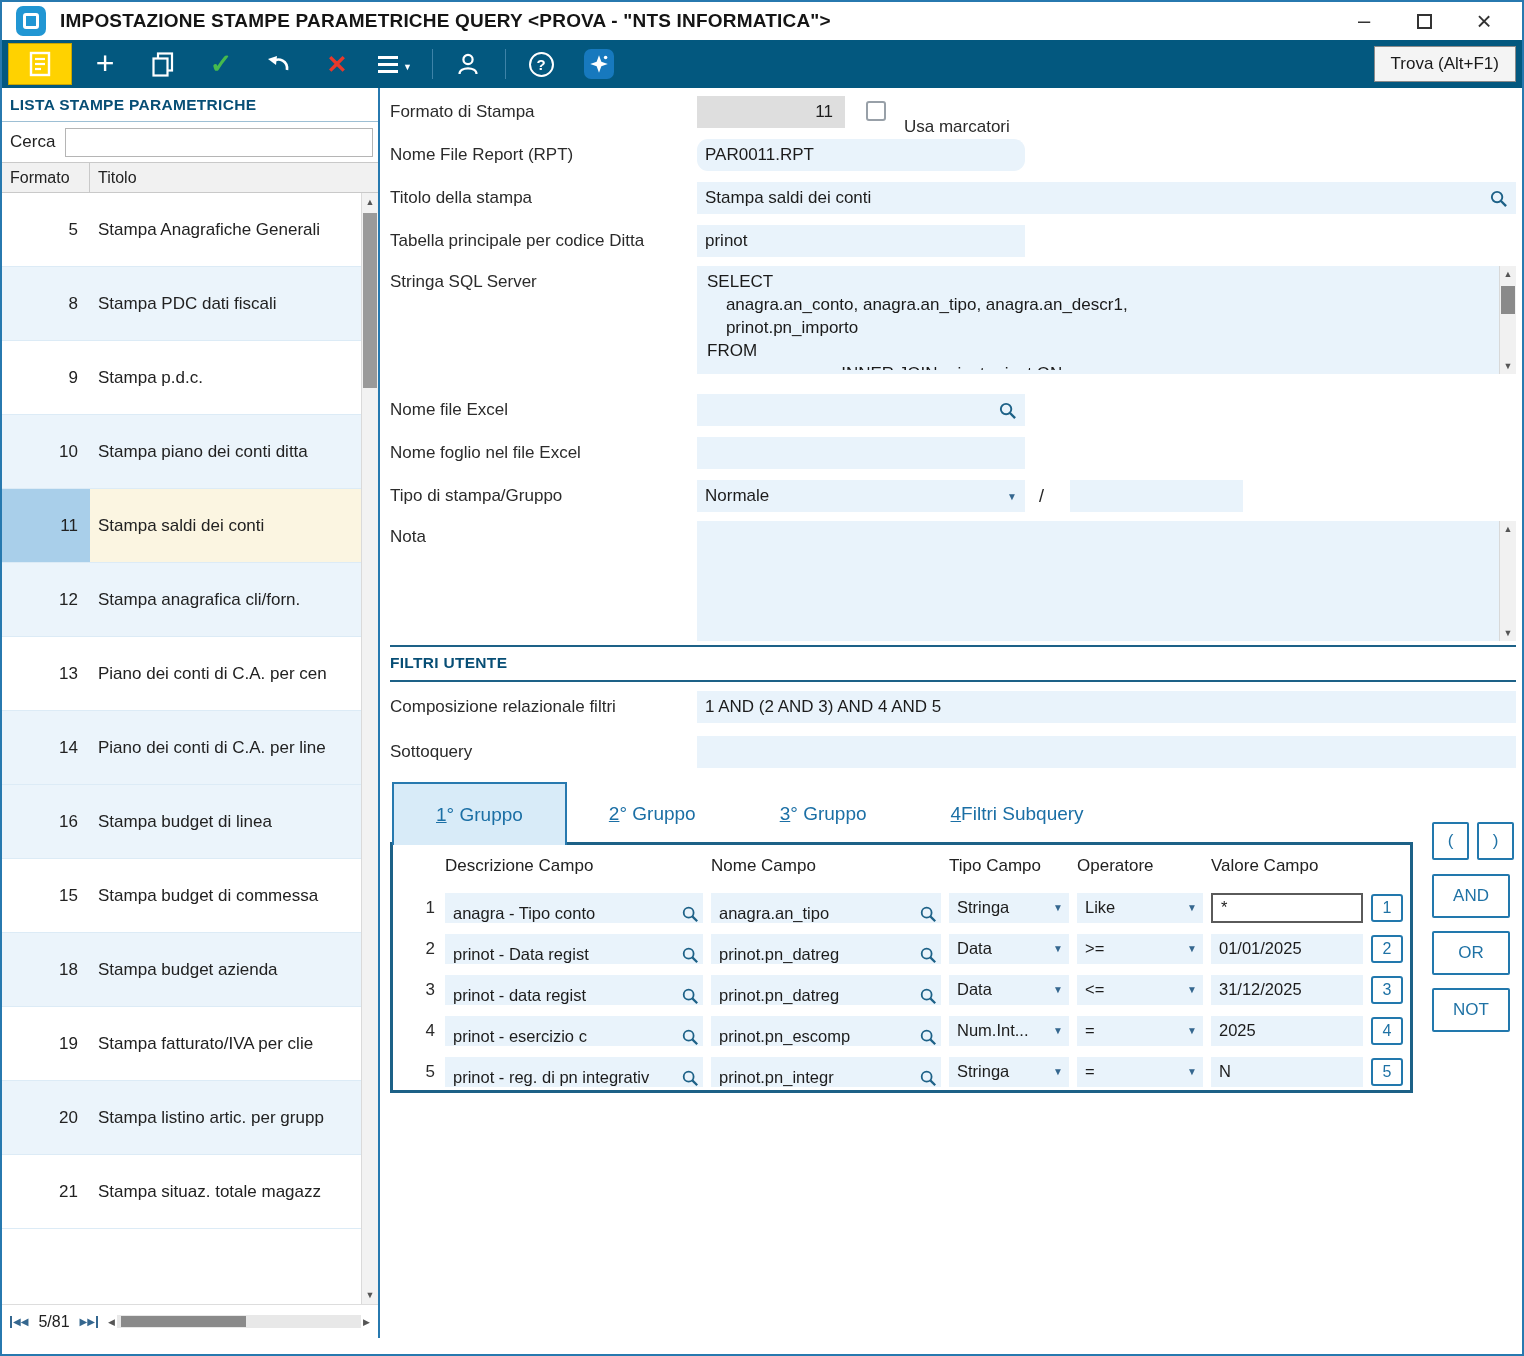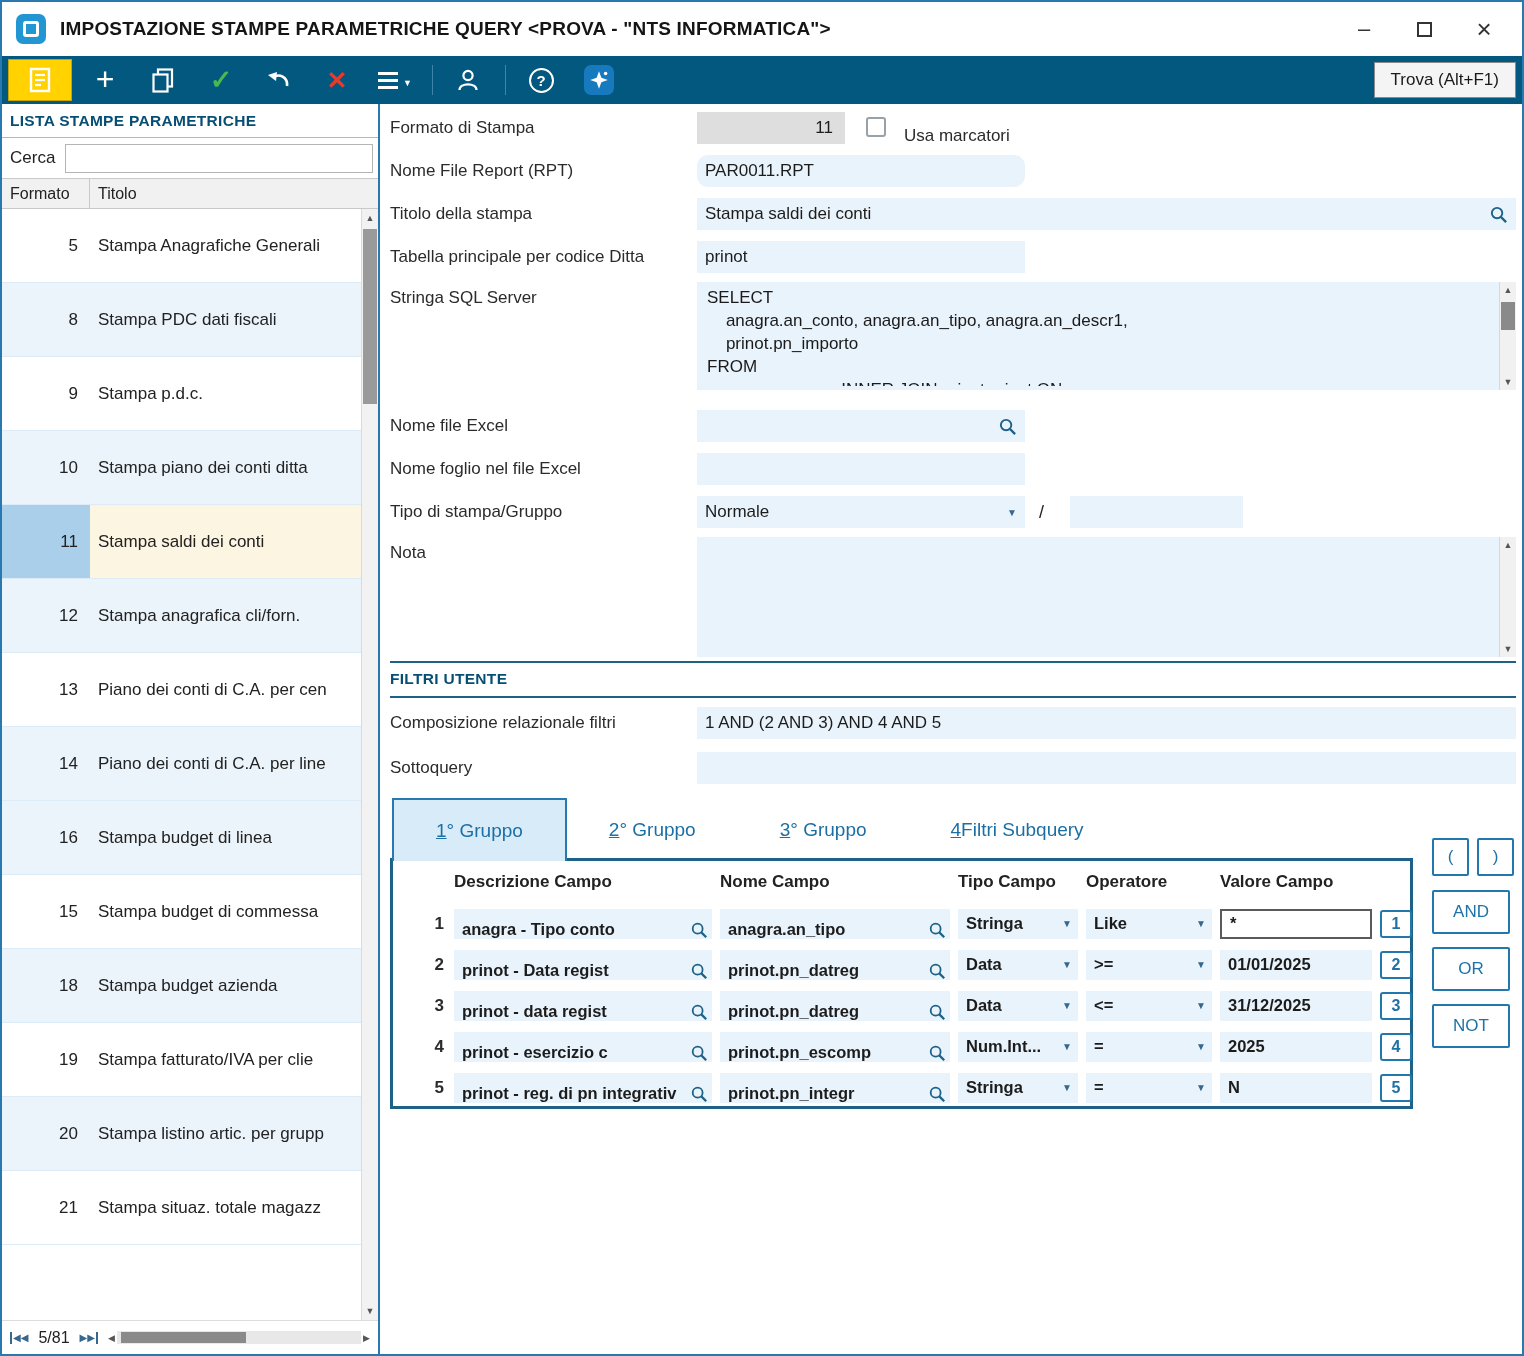--- a/index.html
+++ b/index.html
@@ -1,21 +1,21 @@
 <!DOCTYPE html>
 <html><head>
 <meta charset="utf-8">
 <style>
   * { margin:0; padding:0; box-sizing:border-box; }
   html,body { background:#9a9a9a; }
   body { font-family:"Liberation Sans", sans-serif; cursor:default; }
   .window { width:1524px; height:1356px; background:#fff; border:2px solid #2779AF; position:relative; overflow:hidden; }
 
   
-  .titlebar { height:54px; display:flex; align-items:center; padding:0 8px 0 14px; background:#fff; }
+  .titlebar { height:38px; display:flex; align-items:center; padding:0 8px 0 14px; background:#fff; }
   .app-logo { width:30px; height:30px; background:#2196D3; border-radius:7px; position:relative; margin-right:14px; flex:none; }
   .app-logo::after { content:""; position:absolute; inset:7px; border:3px solid #fff; border-radius:3px; }
   .title { font-size:19px; font-weight:700; color:#151515; letter-spacing:.2px; white-space:nowrap; }
   .win-controls { margin-left:auto; display:flex; }
   .win-btn { width:60px; height:40px; display:flex; align-items:center; justify-content:center; color:#333; font-size:22px; }
   .max-glyph { width:15px; height:15px; border:2px solid #333; }
 
   
   .toolbar { height:48px; background:#03587F; display:flex; align-items:center; padding:0 6px; }
   .tbtn { width:50px; height:42px; display:flex; align-items:center; justify-content:center; margin-right:8px; flex:none; }
@@ -84,21 +84,21 @@
   .slash { position:absolute; font-size:18px; color:#222; }
 
   
   .tabs { position:absolute; left:12px; top:694px; height:63px; display:flex; z-index:2; }
   .tab { display:flex; align-items:center; padding:0 42px; font-size:19px; color:#1B6FA5; white-space:nowrap; }
   .tab.active { background:#D8EBF8; border:2px solid #2779AF; border-bottom:0; }
   .tab u { text-decoration:underline; }
 
   
   .ftable { position:absolute; left:10px; top:754px; width:1023px; height:251px; border:3px solid #1D6187; background:#fff; }
-  .fgrid { display:grid; grid-template-columns:34px 258px 230px 120px 126px 152px 1fr; column-gap:8px; align-items:center; padding:0 19px;font-weight:bold; }
+  .fgrid { display:grid; grid-template-columns:34px 258px 230px 120px 126px 152px 1fr; column-gap:8px; align-items:center; padding:0 10px; }
   .fhead { height:42px; font-size:17px; color:#222; }
   .frow { height:41px; }
   .fnum { text-align:right; padding-right:2px; font-size:17px; }
   .finput { height:30px; background:#E9F3FB; display:flex; align-items:flex-end; padding:0 4px 0 8px; font-size:16.5px; color:#1c1c1c; overflow:hidden; white-space:nowrap; }
   .finput .ftext { overflow:hidden; white-space:nowrap; flex:1; }
   .fselect { height:30px; background:#E9F3FB; display:flex; align-items:center; padding:0 6px 0 8px; font-size:16.5px; color:#1c1c1c; white-space:nowrap; overflow:hidden; }
   .fval { height:30px; background:#E9F3FB; display:flex; align-items:center; padding:0 8px; font-size:16.5px; color:#1c1c1c; }
   .fval.focused { background:#fff; border:2px solid #5a5a5a; }
   .fbtn { width:32px; height:28px; border:2px solid #2278AD; border-radius:3px; color:#1F72A5; font-size:16px; display:flex; align-items:center; justify-content:center; background:#fff; justify-self:center; }
   .mag { flex:none; }
@@ -286,21 +286,21 @@
           <span class="arr">▶</span>
         </div>
       </div>
     </div>
 
     <div class="main">
 
       <span class="lbl" style="top:8px;">Formato di Stampa</span>
       <span class="field gray" style="left:317px; top:8px; width:148px;">11</span>
       <span class="checkbox" style="left:486px; top:13px;"></span>
-      <span class="lbl" style="left:524px; top:16px;">Usa marcatori</span>
+      <span class="lbl" style="left:524px; top:23px;">Usa marcatori</span>
 
       <span class="lbl" style="top:51px;">Nome File Report (RPT)</span>
       <span class="field" style="left:317px; top:51px; width:328px;border-radius:11px;">PAR0011.RPT</span>
 
       <span class="lbl" style="top:94px;">Titolo della stampa</span>
       <span class="field" style="left:317px; top:94px; width:819px;">
           <span>Stampa saldi dei conti</span>
         <svg class="mag mag-right" width="19" height="19" viewBox="0 0 20 20">
             <circle cx="8.5" cy="8.5" r="5.5" fill="none" stroke="#1D6187" stroke-width="2"></circle>
             <line x1="12.6" y1="12.6" x2="18" y2="18" stroke="#1D6187" stroke-width="2.5"></line>

